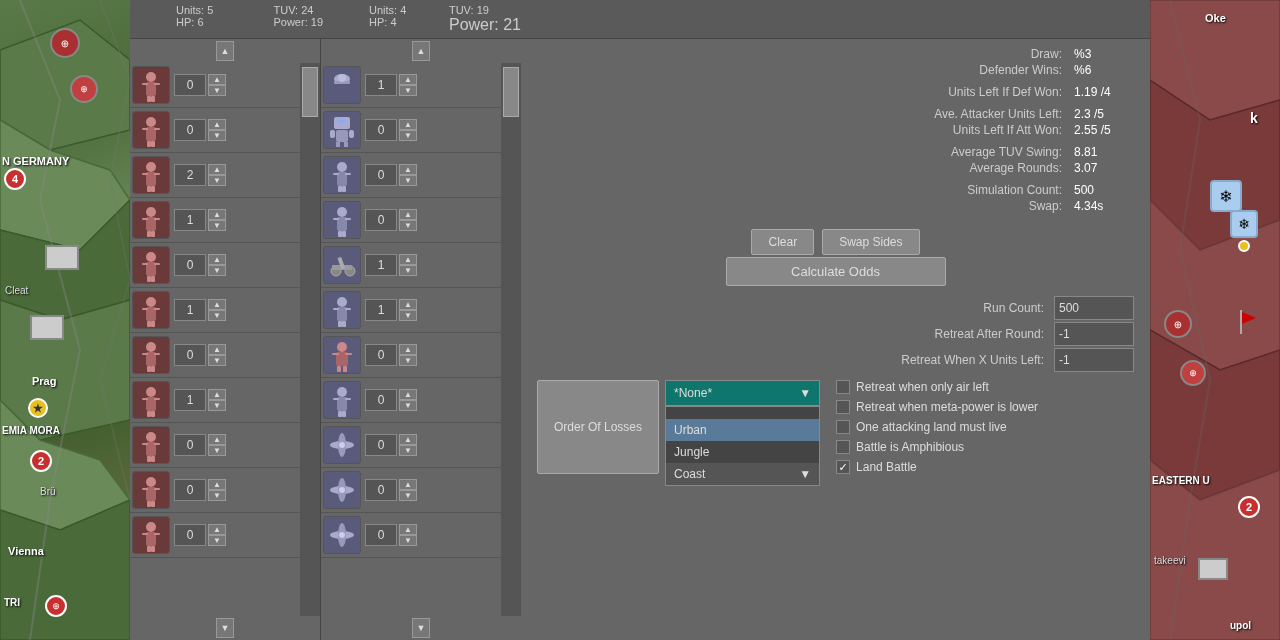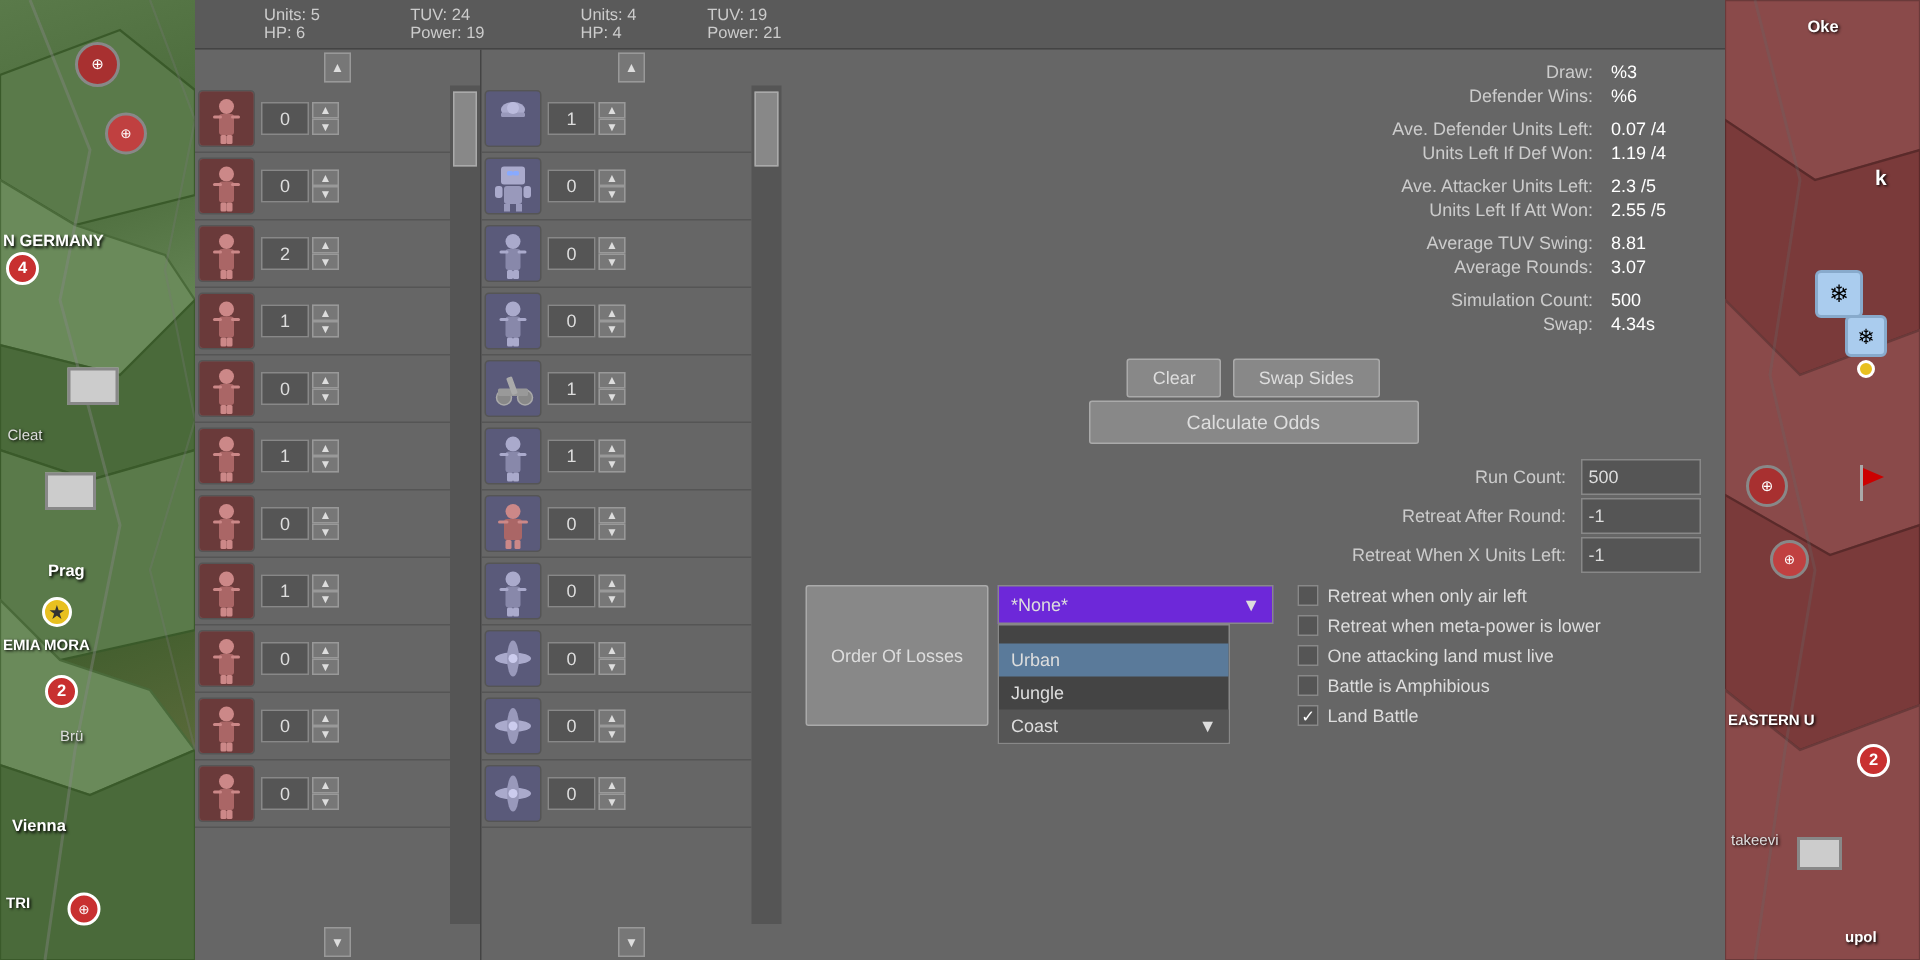--- a/index.html
+++ b/index.html
@@ -152,27 +152,27 @@
       </div>
       <div style="display:flex;flex-direction:column;align-items:flex-start;">
         <span style="color:#ccc;font-size:11px;">TUV: 24</span>
         <span style="color:#ccc;font-size:11px;">Power: 19</span>
       </div>
     </div>
 
     <div style="width:8px;"></div>
 
     <div style="display:flex;width:190px;justify-content:space-between;">
-      <div style="display:flex;flex-direction:column;align-items:flex-start;margin-left:56px;">
+      <div style="display:flex;flex-direction:column;align-items:flex-start;margin-left:38px;">
         <span style="color:#ccc;font-size:11px;">Units: 4</span>
         <span style="color:#ccc;font-size:11px;">HP: 4</span>
       </div>
       <div style="display:flex;flex-direction:column;align-items:flex-start;">
         <span style="color:#ccc;font-size:11px;">TUV: 19</span>
-        <span style="color:#ccc;font-size:11px;">Power: 21</span>
+        <span style="color:#ccc;font-size:16px;">Power: 21</span>
       </div>
     </div>
 
     <div style="flex:1;"></div>
   </div>
 
   <div style="display:flex;flex:1;overflow:hidden;">
 
     <div style="display:flex;width:190px;flex-direction:column;">
       <div style="display:flex;justify-content:center;padding:2px;">
@@ -645,24 +645,20 @@
         <span style="color:#fff;font-size:12px;min-width:60px;">%3</span>
       </div>
       <div style="display:flex;justify-content:flex-end;gap:12px;">
         <span style="color:#ccc;font-size:12px;">Defender Wins:</span>
         <span style="color:#fff;font-size:12px;min-width:60px;">%6</span>
       </div>
 
       <div style="height:4px;"></div>
 
       <div style="display:flex;justify-content:flex-end;gap:12px;">
-        <span style="color:#ccc;font-size:12px;">Ave. Defender Units Left:</span>
-        <span style="color:#fff;font-size:12px;min-width:60px;">0.07 /4</span>
-      </div>
-      <div style="display:flex;justify-content:flex-end;gap:12px;">
         <span style="color:#ccc;font-size:12px;">Units Left If Def Won:</span>
         <span style="color:#fff;font-size:12px;min-width:60px;">1.19 /4</span>
       </div>
 
       <div style="height:4px;"></div>
 
       <div style="display:flex;justify-content:flex-end;gap:12px;">
         <span style="color:#ccc;font-size:12px;">Ave. Attacker Units Left:</span>
         <span style="color:#fff;font-size:12px;min-width:60px;">2.3 /5</span>
       </div>
@@ -722,21 +718,21 @@
       </div>
 
       <div style="height:4px;"></div>
 
       <div style="display:flex;gap:16px;">
 
         <div style="display:flex;flex-direction:row;gap:6px;">
           <button class="action-btn">Order Of Losses</button>
 
           <div style="position:relative;">
-            <div style="display:flex;align-items:center;justify-content:space-between;background:#6d28d9;border:1px solid #888;padding:3px 8px;cursor:pointer;color:#ddd;font-size:12px;height:26px;width:184px;">
+            <div style="display:flex;align-items:center;justify-content:space-between;background:#0f766e;border:1px solid #888;padding:3px 8px;cursor:pointer;color:#ddd;font-size:12px;height:26px;width:155px;">
               <span>*None*</span>
               <span>▼</span>
             </div>
 
             <div style="position:absolute;top:26px;left:0;width:155px;background:#444;border:1px solid #888;z-index:100;">
               <div style="padding:4px 8px;cursor:pointer;color:#ddd;font-size:12px;" class="dropdown-item selected">Urban</div>
               <div style="padding:4px 8px;cursor:pointer;color:#ddd;font-size:12px;" class="dropdown-item">Jungle</div>
               <div style="padding:4px 8px;cursor:pointer;color:#ddd;font-size:12px;background:#555;display:flex;align-items:center;justify-content:space-between;" class="dropdown-item">
                 <span>Coast</span>
                 <span>▼</span>

